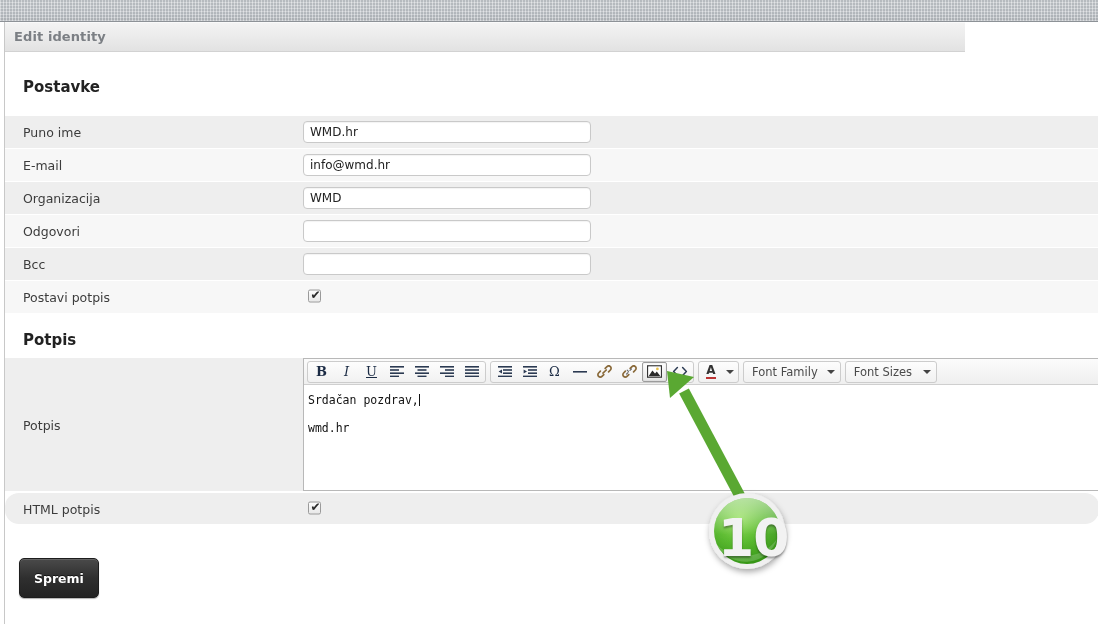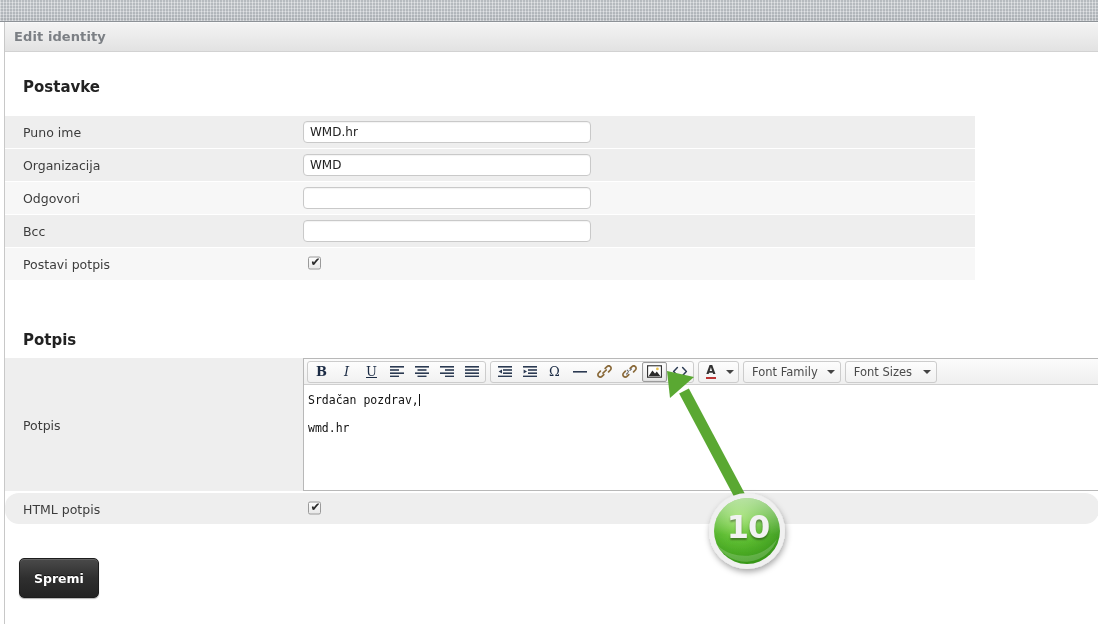--- a/index.html
+++ b/index.html
@@ -22,42 +22,42 @@
   }
 
   
   .panel {
     position:absolute; left:4px; top:22px; width:1094px; height:602px;
     background:#fff;
     border-left:1px solid #c8c8c8;
   }
 
   .titlebar {
-    position:absolute; left:0; top:0; width:1094px; height:30px;
+    position:absolute; left:0; top:0; width:960px; height:30px;
     background:linear-gradient(180deg,#f3f3f3 0%, #eaeaea 55%, #e2e2e2 100%);
     border-bottom:1px solid #d2d2d2;
     border-top:1px solid #fafafa;
   }
   .titlebar .title {
     position:absolute; left:9px; top:6px;
     font-size:13px; font-weight:bold; color:#7b7f84;
     letter-spacing:.1px;
   }
 
   
   .section-head {
     position:absolute; font-size:15px; font-weight:bold; color:#222; left:18px;
   }
   #head-postavke { top:56px; }
   #head-potpis   { top:309px; }
 
   
   .rows { position:absolute; left:0; width:1094px; }
   .row {
-    position:relative; width:970px; height:33px;
+    position:relative; width:1094px; height:33px;
     border-bottom:1px solid #ffffff;
   }
   .row.odd  { background:#eeeeee; }
   .row.even { background:#f7f7f7; }
   .row .label {
     position:absolute; left:18px; top:50%; transform:translateY(-50%);
     font-size:12.5px; color:#3c3c3c; white-space:nowrap;
   }
   .row .field { position:absolute; left:298px; top:50%; transform:translateY(-50%); }
 
@@ -178,21 +178,21 @@
     font-family:"DejaVu Sans","Liberation Sans",sans-serif;
     cursor:pointer;
     box-shadow: 0 1px 1px rgba(0,0,0,.3), inset 0 1px 0 rgba(255,255,255,.15);
     text-shadow: 0 -1px 0 rgba(0,0,0,.6);
   }
 
   
   #annotation { position:absolute; left:0; top:0; width:1098px; height:624px; pointer-events:none; }
   .badge-num {
     position:absolute; font-family:"DejaVu Sans","Liberation Sans",sans-serif;
-    font-weight:bold; font-size:32px; color:#f2f2f2;
+    font-weight:bold; font-size:52px; color:#f2f2f2;
     text-shadow: 0 2px 2px rgba(0,0,0,.35);
     left:718px; top:508px; width:60px; text-align:center; letter-spacing:-1px;
   }
 </style>
 </head>
 <body>
 
 <div id="app">
 
   <div class="top-strip"></div>
@@ -202,20 +202,24 @@
     <div class="titlebar">
       <div class="title">Edit identity</div>
     </div>
 
     <div class="section-head" id="head-postavke">Postavke</div>
 
     <div class="rows" id="form-rows" style="top:94px;">
         <div class="row odd">
           <div class="label">Puno ime</div>
           <div class="field"><input type="text" class="txt" value="WMD.hr" placeholder="" style=""></div>
+        </div>
+        <div class="row even">
+          <div class="label">E-mail</div>
+          <div class="field"><input type="text" class="txt" value="info@wmd.hr" placeholder="" style=""></div>
         </div>
         <div class="row odd">
           <div class="label">Organizacija</div>
           <div class="field"><input type="text" class="txt" value="WMD" placeholder="" style=""></div>
         </div>
         <div class="row even">
           <div class="label">Odgovori</div>
           <div class="field"><input type="text" class="txt" value="" placeholder="" style=""></div>
         </div>
         <div class="row odd">

